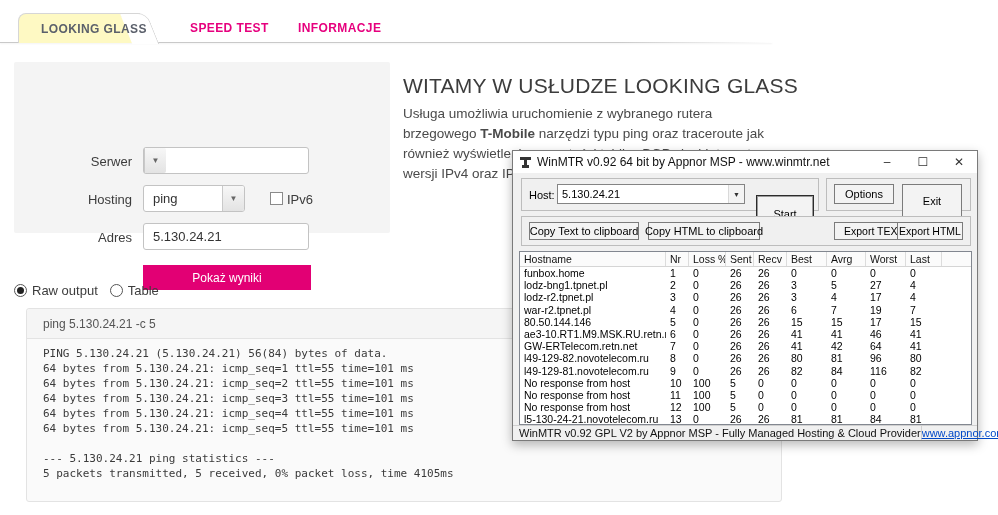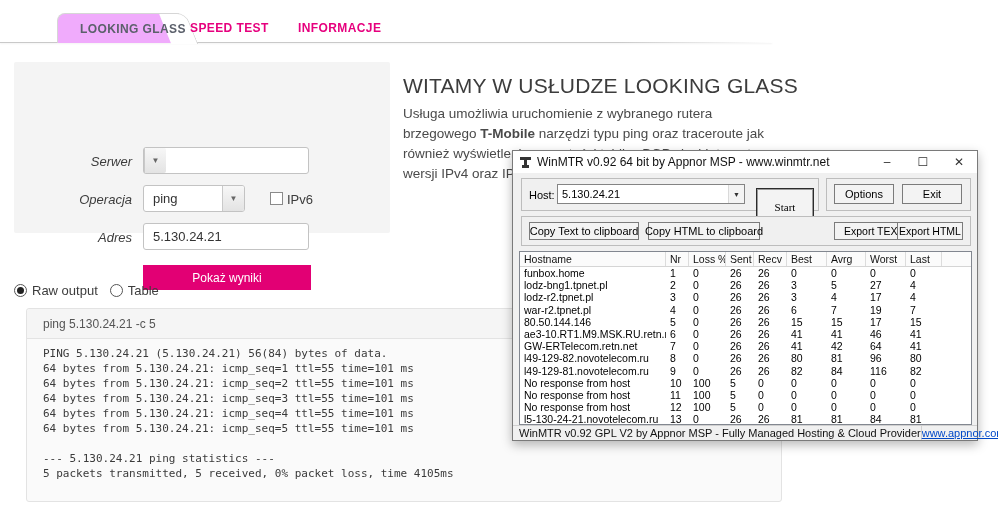--- a/index.html
+++ b/index.html
@@ -4,35 +4,35 @@
 <style>
   * { margin:0; padding:0; box-sizing:border-box; }
   html,body { width:998px; height:515px; background:#fff; overflow:hidden;
     font-family:"Liberation Sans", sans-serif; }
 
   
   .tab-line { position:absolute; top:42px; left:0; width:772px; height:1px;
     background:linear-gradient(to right,#c9c9c9 80%,rgba(201,201,201,0));
     box-shadow:0 1px 2px rgba(0,0,0,0.07); z-index:1; }
   .tab-active { position:absolute; left:18px; top:13px; width:122px; height:30px;
-    background:#f0abfc; border:1px solid #d6d6d6; border-bottom:none;
-    border-top-left-radius:8px; z-index:3;margin-left:39px; }
+    background:#fef9c3; border:1px solid #d6d6d6; border-bottom:none;
+    border-top-left-radius:8px; z-index:3; }
   .tab-active::after { content:""; position:absolute; right:-14px; top:-1px;
     width:26px; height:30px; background:#fff;
     border-top:1px solid #d6d6d6; border-right:1px solid #d6d6d6;
     border-top-right-radius:9px; transform:skewX(22deg); }
   .tab-active .tab-label { position:absolute; left:22px; top:8px; z-index:2;
     font-size:12px; font-weight:bold; color:#5b606b; letter-spacing:0.4px; white-space:nowrap; }
   .tab-link { position:absolute; top:21px; font-size:12px; font-weight:bold;
     color:#e6007e; letter-spacing:0.4px; z-index:3; cursor:pointer; white-space:nowrap; }
 
   
   .panel { position:absolute; left:14px; top:62px; width:376px; height:171px;
     background:#f4f4f4; border-radius:2px; }
-  .f-label { position:absolute; width:104px; text-align:right; font-size:13px; color:#3c3c3c;font-style:italic; }
+  .f-label { position:absolute; width:104px; text-align:right; font-size:13px; color:#3c3c3c; }
   .sel { position:absolute; background:#fff; border:1px solid #c3c3c3; border-radius:3px;
     height:27px; display:flex; align-items:center; }
   .sel .sel-val { flex:1; padding-left:9px; font-size:13px; color:#333; }
   .sel .sel-btn { width:22px; height:100%; border-left:1px solid #c9c9c9;
     background:linear-gradient(#f7f7f7,#e3e3e3); border-radius:0 2px 2px 0;
     display:flex; align-items:center; justify-content:center; font-size:8px; color:#666; }
   .txt-input { position:absolute; background:#fff; border:1px solid #c3c3c3; border-radius:3px;
     height:27px; padding-left:9px; font-size:13px; color:#333;
     font-family:"Liberation Sans",sans-serif; }
   .chk { position:absolute; width:13px; height:13px; background:#fff; border:1px solid #8a8a8a; }
@@ -114,21 +114,21 @@
 </div>
 <span class="tab-link" style="left:190px;">SPEED TEST</span>
 <span class="tab-link" style="left:298px;">INFORMACJE</span>
 
 <div class="panel">
   <span class="f-label" style="left:14px; top:92px;">Serwer</span>
   <div class="sel" style="left:129px; top:85px; width:166px;">
     <span class="sel-btn">▼</span>
   </div>
 
-  <span class="f-label" style="left:14px; top:130px;">Operacja</span>
+  <span class="f-label" style="left:14px; top:130px;">Hosting</span>
   <div class="sel" style="left:129px; top:123px; width:102px;">
     <span class="sel-val">ping</span>
     <span class="sel-btn">▼</span>
   </div>
   <span class="chk" style="left:256px; top:130px;"></span>
   <span class="chk-label" style="left:273px; top:130px;">IPv6</span>
 
   <span class="f-label" style="left:14px; top:168px;">Adres</span>
   <input class="txt-input" style="left: 129px; top: 161px; width: 166px;" value="5.130.24.21">
 
@@ -173,25 +173,25 @@
     <span class="win-ctrl" style="right:36px;">☐</span>
     <span class="win-ctrl" style="right:0;">✕</span>
   </div>
 
   <div class="groupbox" style="left:8px; top:27px; width:298px; height:33px;"></div>
   <span class="host-label" style="left:16px; top:38px;">Host:</span>
   <div class="combo" style="left:44px; top:33px; width:188px; height:20px;">
     <span class="combo-val">5.130.24.21</span>
     <span class="combo-btn">▼</span>
   </div>
-  <div class="w-btn default-btn" style="left:243px; top:37px; width:58px; height:37px;font-family:Liberation Serif, serif;">Start</div>
+  <div class="w-btn default-btn" style="left:243px; top:44px; width:58px; height:37px;">Start</div>
 
   <div class="groupbox" style="left:313px; top:27px; width:145px; height:33px;"></div>
   <div class="w-btn" style="left:321px; top:33px; width:60px; height:20px;">Options</div>
-  <div class="w-btn" style="left:389px; top:33px; width:60px; height:20px;">Exit</div>
+  <div class="w-btn" style="left:389px; top:33px; width:60px; height:33px;">Exit</div>
 
   <div class="groupbox" style="left:8px; top:65px; width:450px; height:30px;"></div>
   <div class="w-btn" style="left:16px; top:71px; width:110px; height:18px;">Copy Text to clipboard</div>
   <div class="w-btn" style="left:135px; top:71px; width:112px; height:18px;">Copy HTML to clipboard</div>
   <div class="w-btn" style="left:321px; top:71px; width:80px; height:18px; font-size:10.5px;">Export TEXT</div>
   <div class="w-btn" style="left:384px; top:71px; width:66px; height:18px; font-size:10.5px;">Export HTML</div>
 
   <div class="mtr-table">
     <div class="mtr-grid mtr-head">
 

